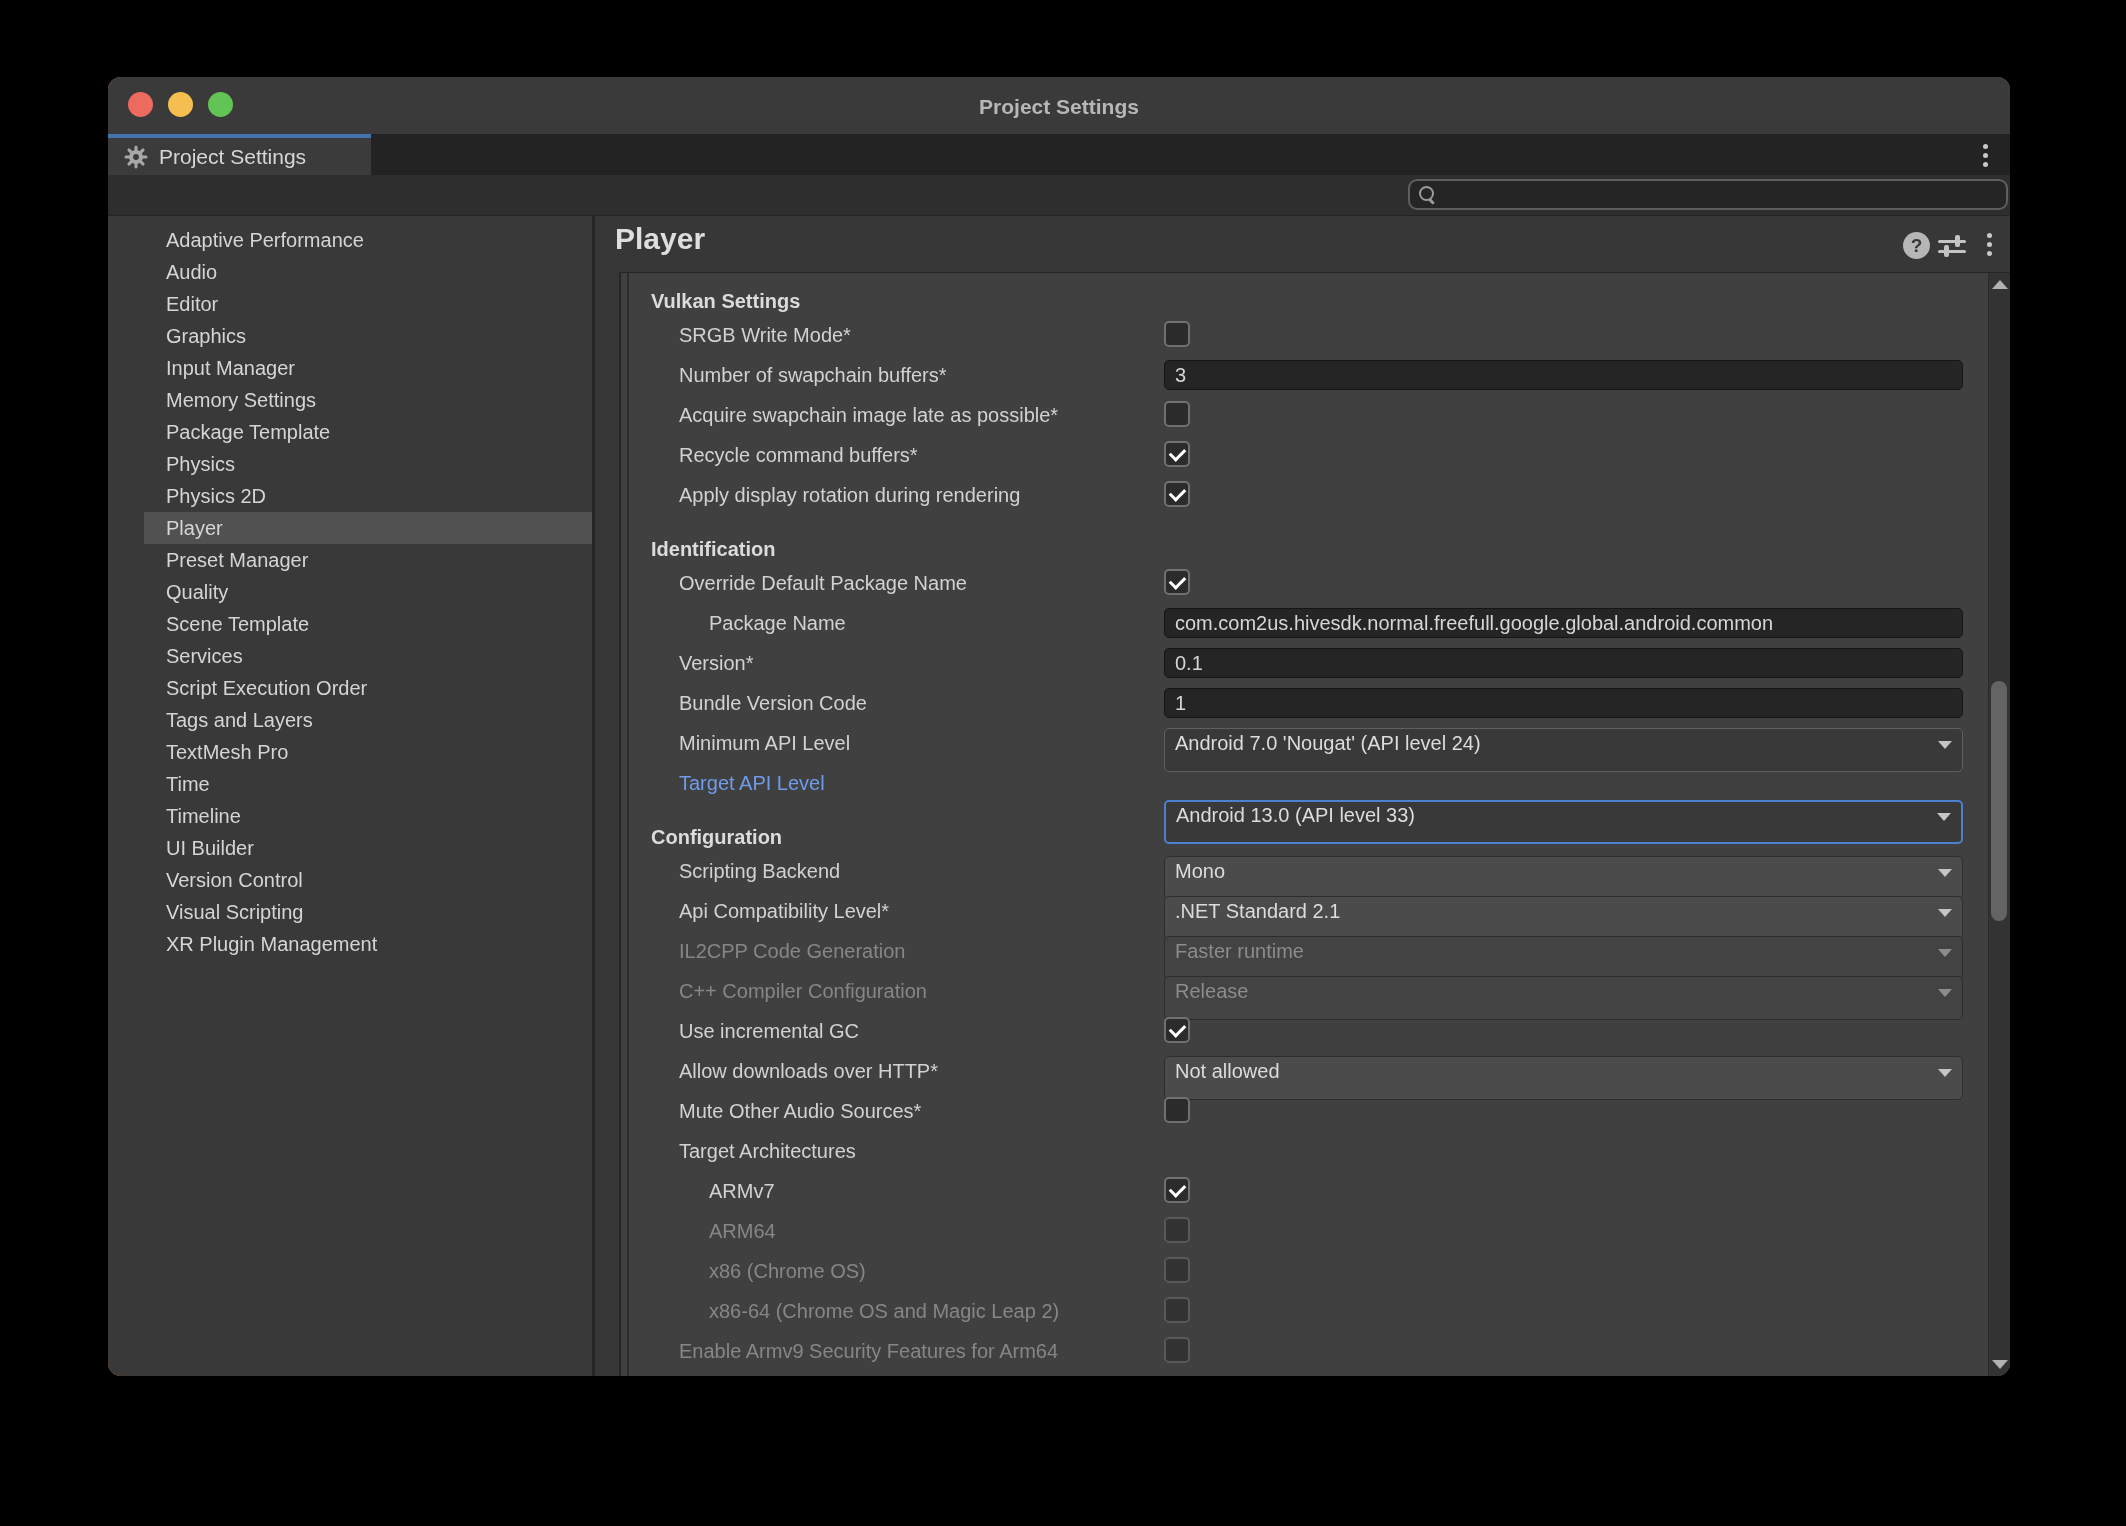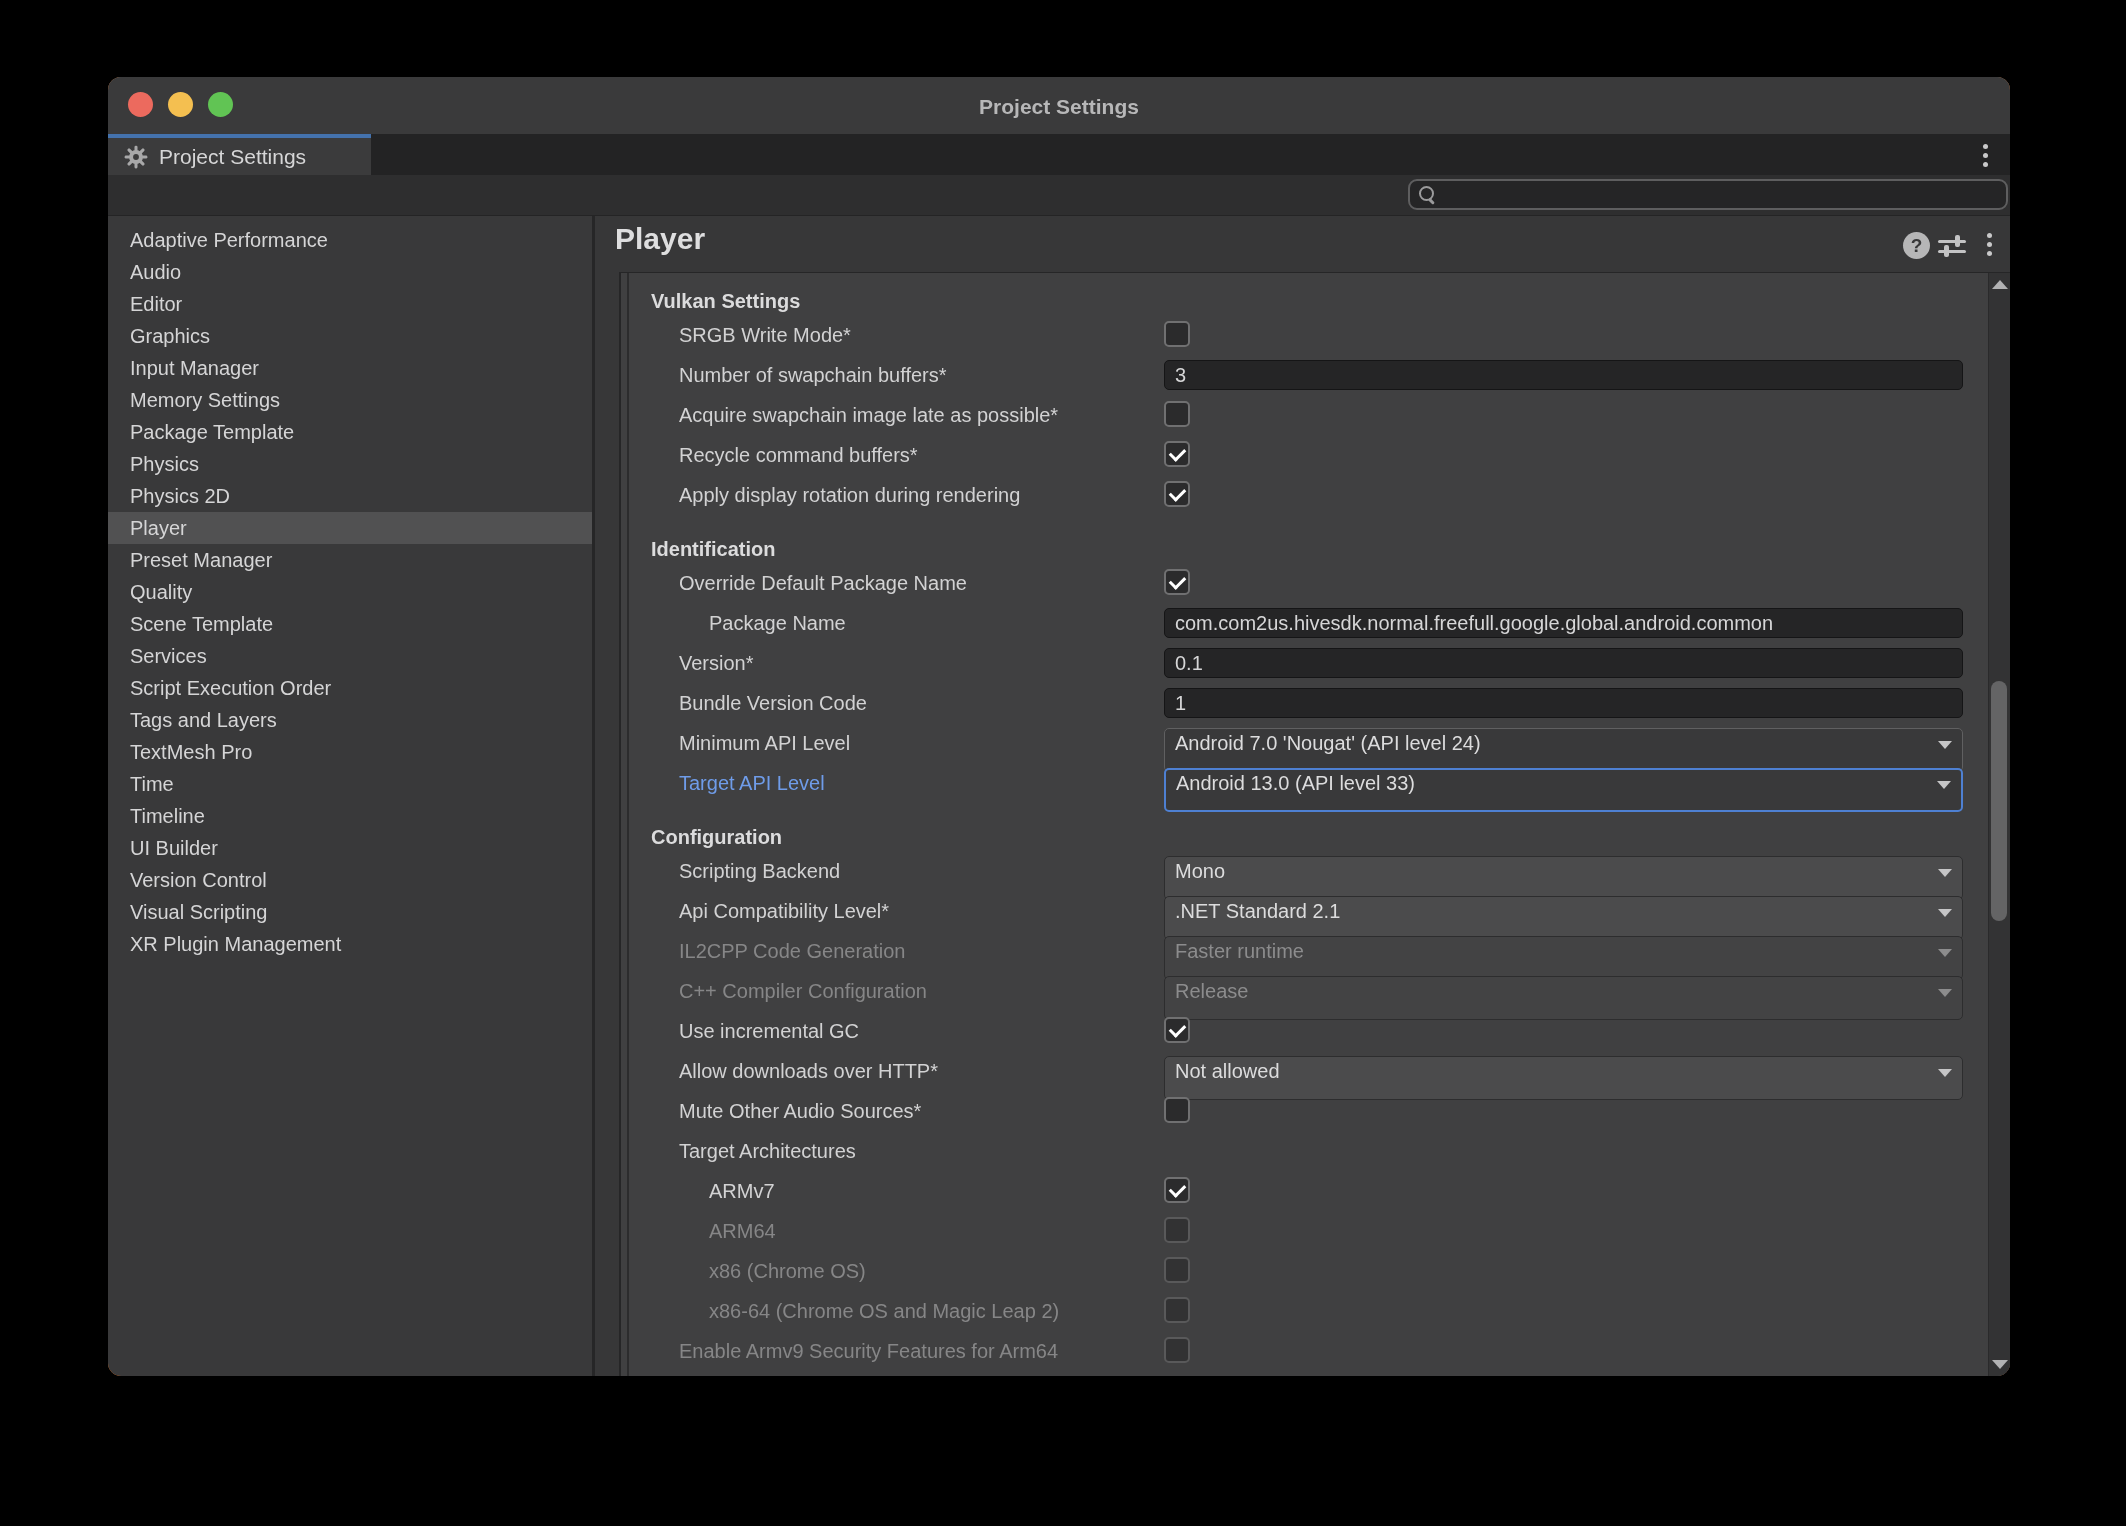--- a/index.html
+++ b/index.html
@@ -34,21 +34,21 @@
   
   .searchrow{position:absolute;left:0;top:98px;right:0;height:41px;background:#2e2e2f;
     border-bottom:1px solid #242425;box-sizing:border-box;}
   .searchfield{position:absolute;left:1300px;top:4px;width:600px;height:31px;background:#252526;
     border:2px solid #5e5e5f;border-radius:9px;box-sizing:border-box;}
   .search-icon{position:absolute;left:9px;top:5px;width:11px;height:11px;border:2px solid #9b9b9c;border-radius:50%;}
   .search-icon::after{content:"";position:absolute;left:9px;top:10px;width:2.5px;height:7px;background:#9b9b9c;
     transform:rotate(-45deg);border-radius:2px;}
   
   .main{position:absolute;left:0;top:139px;right:0;bottom:0;}
-  .sidebar{position:absolute;left:0;top:0;width:484px;bottom:0;background:#39393a;}
+  .sidebar{position:absolute;left:0;top:0;width:484px;bottom:0;background:#39393a;padding-left:36px;}
   .sidebar ul{list-style:none;margin:0;padding:8px 0 0 0;}
   .sidebar li{height:32px;line-height:32px;padding-left:22px;font-size:20px;color:#d5d5d6;
     white-space:nowrap;cursor:pointer;}
   .sidebar li.selected{background:#515152;}
   .side-divider{position:absolute;left:484px;top:0;width:3px;bottom:0;background:#262627;}
   .rightpanel{position:absolute;left:487px;top:0;right:0;bottom:0;background:#373738;}
   
   .panel-header{position:absolute;left:0;top:0;right:0;height:56px;}
   .panel-title{position:absolute;left:20px;top:6px;font-size:30px;font-weight:700;color:#dededf;}
   .help-icon{position:absolute;right:80px;top:16px;width:27px;height:27px;border-radius:50%;
@@ -85,21 +85,21 @@
     white-space:nowrap;overflow:hidden;cursor:text;}
   
   .dropdown{position:absolute;left:0;right:0;top:0;height:44px;border-radius:5px;box-sizing:border-box;
     padding:0 34px 0 10px;font-size:20px;line-height:28px;color:#dcdcdd;white-space:nowrap;overflow:hidden;cursor:pointer;
     background:#4b4b4c;border:1px solid #2d2d2e;}
   .dropdown::after{content:"";position:absolute;right:10px;top:12px;width:0;height:0;
     border-left:7px solid transparent;border-right:7px solid transparent;border-top:8px solid #c5c5c6;}
   .dropdown.disabled{background:#434344;color:#8c8c8d;}
   .dropdown.disabled::after{border-top-color:#8c8c8d;}
   .dropdown.outlined{background:#39393a;border:1px solid #606061;}
-  .dropdown.focused{background:#39393a;border:2px solid var(--focus-blue);line-height:26px;}
+  .dropdown.focused{background:#39393a;border:2px solid var(--focus-blue);line-height:26px;margin-top:32px;}
   .dropdown.focused::after{top:11px;}
   
   .vscroll{position:absolute;top:0;right:0;width:22px;bottom:0;background:#333334;border-left:1px solid #2a2a2b;box-sizing:border-box;}
   .vs-up,.vs-down{position:absolute;left:3px;width:0;height:0;border-left:8px solid transparent;border-right:8px solid transparent;cursor:pointer;}
   .vs-up{top:7px;border-bottom:9px solid #b2b2b3;}
   .vs-down{bottom:7px;border-top:9px solid #b2b2b3;}
   .vs-thumb{position:absolute;left:2px;width:16px;top:408px;height:240px;background:#646465;border-radius:9px;cursor:pointer;}
 </style>
 </head>
 <body>

